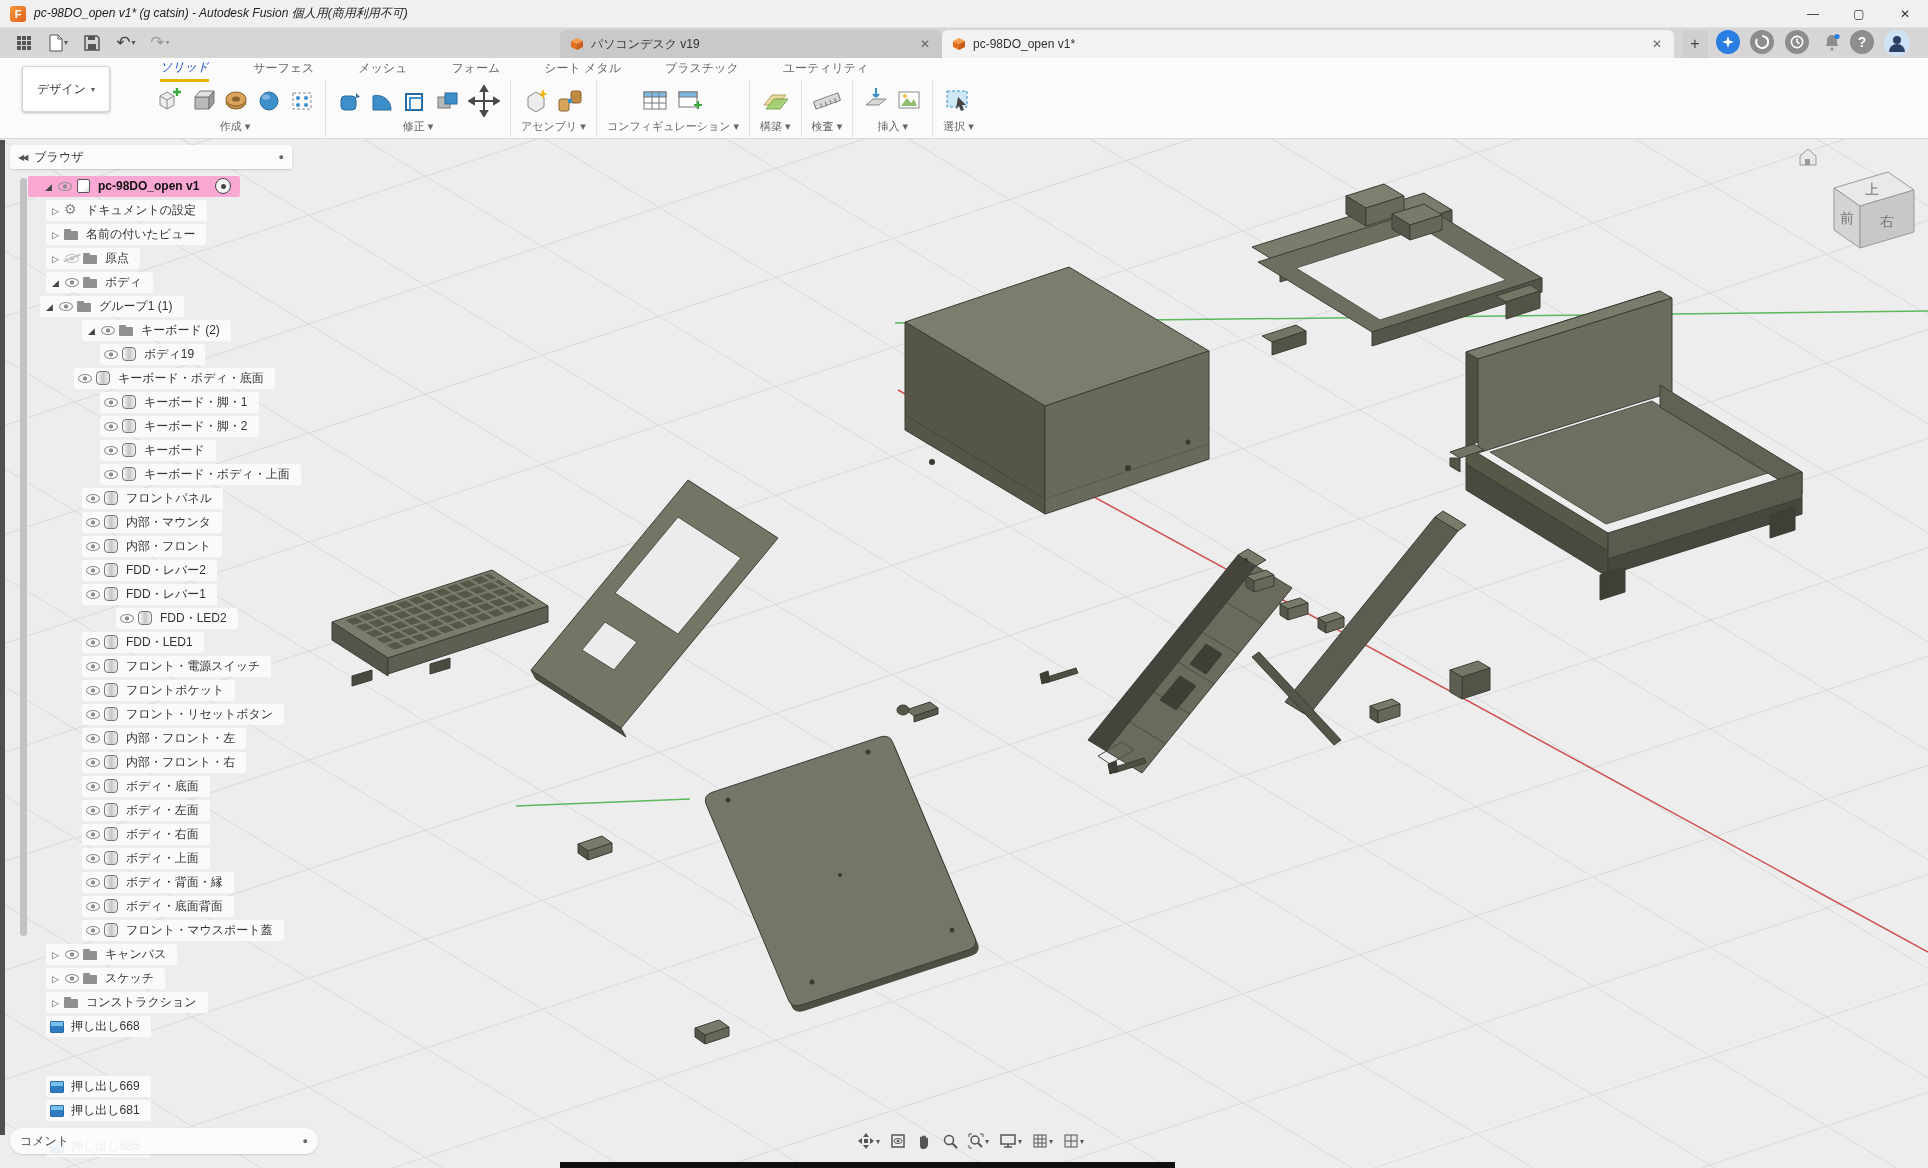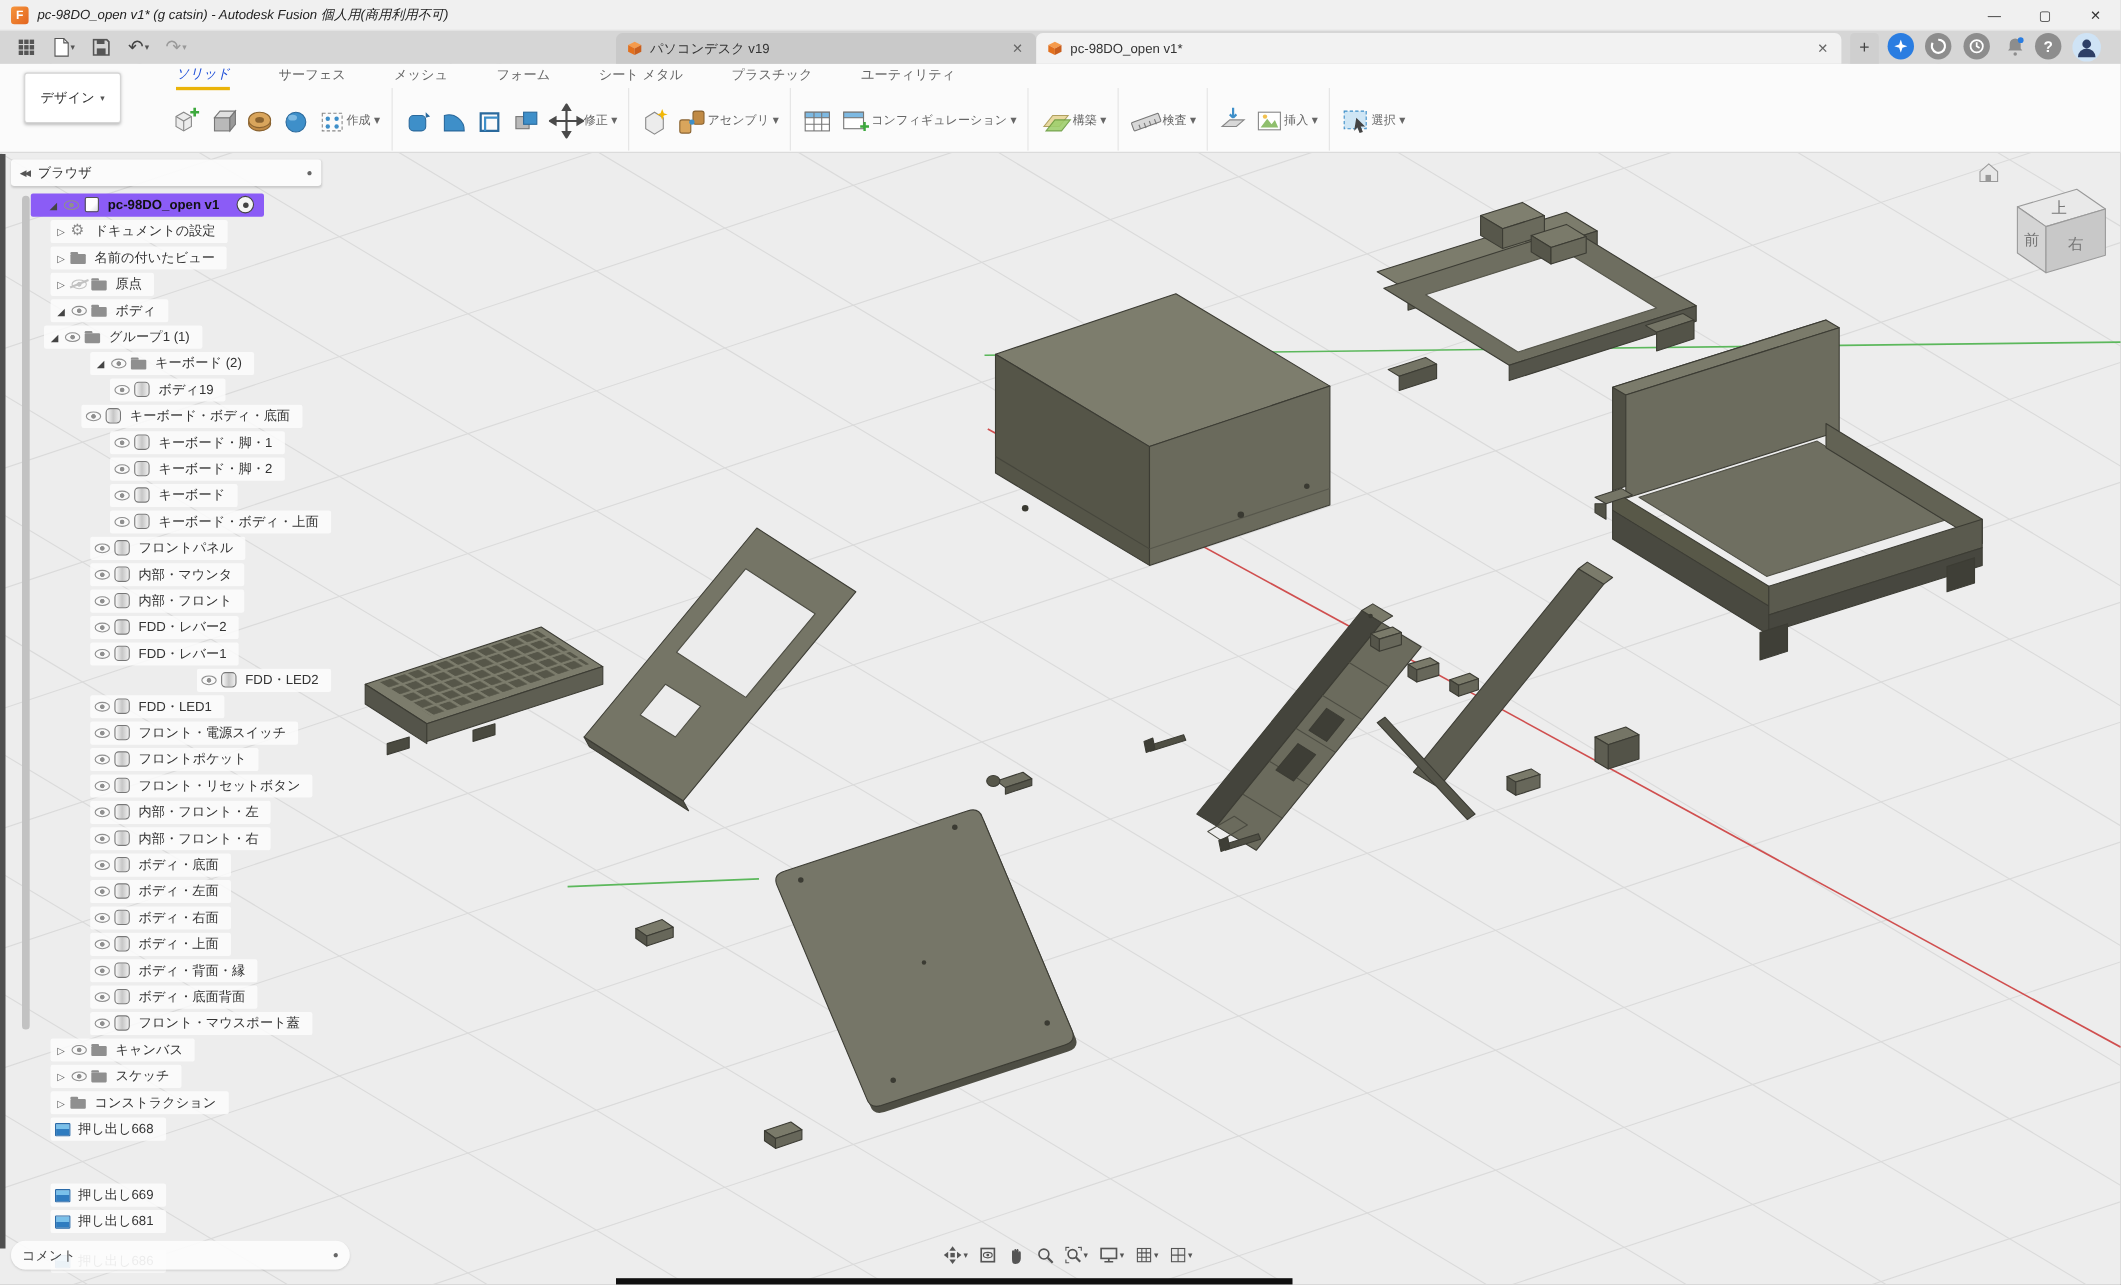--- a/index.html
+++ b/index.html
@@ -29,38 +29,38 @@
            display:flex;align-items:center;justify-content:center;font-size:16px;color:#444;}
   .rightico{position:absolute;top:3px;width:24px;height:24px;border-radius:50%;display:flex;align-items:center;justify-content:center;}
   
   .ribbon{position:absolute;left:0;top:58px;width:1928px;height:80px;background:#fbfbfb;border-bottom:1px solid #d8d8d8;z-index:8;}
   .rtabs{position:absolute;left:0;top:0;width:1928px;height:22px;display:flex;gap:44px;padding-left:160px;align-items:center;}
   .rtab{font-size:12px;color:#666;white-space:nowrap;height:22px;line-height:20px;}
   .rtab.active{color:#1d4ed8;border-bottom:3px solid #eab308;font-style:italic;}
   .rmain{position:absolute;left:0;top:22px;width:1928px;height:57px;display:flex;align-items:stretch;padding-left:145px;}
   .designbox{position:absolute;left:22px;top:8px;width:86px;height:44px;background:#fff;border:1px solid #d5d5d5;border-radius:3px;
              box-shadow:0 1px 3px rgba(0,0,0,.25);display:flex;align-items:center;justify-content:center;font-size:12px;color:#333;gap:4px;}
-  .rgroup{display:flex;align-items:center;justify-content:space-between;padding:5px 10px 3px;border-right:1px solid #e4e4e4;}
+  .rgroup{display:flex;flex-direction:column;align-items:center;justify-content:space-between;padding:5px 10px 3px;border-right:1px solid #e4e4e4;}
   .rgicons{display:flex;align-items:center;gap:7px;}
   .rglabel{font-size:11px;color:#666;white-space:nowrap;}
   .ri{display:block;}
   
   #scene{position:absolute;left:0;top:0;z-index:0;}
   .leftstrip{position:absolute;left:0;top:140px;width:5px;height:995px;background:#4f4f4f;z-index:3;}
   .bottomstrip{position:absolute;left:560px;top:1162px;width:615px;height:6px;background:#101010;z-index:3;}
   
   .bheader{position:absolute;left:10px;top:145px;width:282px;height:24px;background:rgba(252,252,252,.92);border-radius:3px;
            box-shadow:0 1px 2px rgba(0,0,0,.15);display:flex;align-items:center;font-size:12px;color:#333;z-index:4;}
   .bheader .coll{font-size:8px;color:#555;margin:0 8px 0 8px;letter-spacing:-2px;}
   .bheader .dot{margin-left:auto;margin-right:8px;color:#666;font-size:9px;}
   .scrollbar{position:absolute;left:20px;top:178px;width:7px;height:758px;background:#c2c2c2;border-radius:4px;z-index:4;}
   .tree{position:absolute;left:0px;top:174px;z-index:4;}
   .trow{height:24px;display:flex;align-items:center;font-size:12px;color:#333;white-space:nowrap;}
   .pill{display:inline-flex;align-items:center;background:rgba(252,252,252,.82);border-radius:2px;height:21px;padding:0 9px 0 2px;}
-  .trow.selected .pill{background:#8b5cf6;font-weight:bold;color:#111;padding-left:13px;}
+  .trow.selected .pill{background:#f9a8d4;font-weight:bold;color:#111;padding-left:13px;}
   .arrow{width:15px;text-align:center;flex:0 0 15px;}
   .arrow-closed .arrow::before{content:"▷";font-size:9px;color:#555;}
   .arrow-open .arrow::before{content:"◢";font-size:9px;color:#444;}
   .eye{position:relative;width:19px;height:22px;flex:0 0 19px;}
   .eye-on .eye::before,.eye-off .eye::before{content:"";position:absolute;left:2px;top:7px;width:12px;height:7px;
      border:1.5px solid #8f8f8f;border-radius:50%;
      background:radial-gradient(circle at 50% 50%,#8f8f8f 0 1.8px,transparent 2.4px);}
   .eye-off .eye::before{border-color:#c2c2c2;background:radial-gradient(circle at 50% 50%,#c2c2c2 0 1.8px,transparent 2.4px);}
   .eye-off .eye::after{content:"";position:absolute;left:0;top:10px;width:18px;height:1.5px;background:#c2c2c2;transform:rotate(-22deg);}
   .ticon{position:relative;width:19px;height:22px;flex:0 0 19px;margin-right:4px;}
@@ -696,21 +696,21 @@
       </div>
       <div class="trow arrow-none eye-on icon-body" style="padding-left: 82px;">
         <span class="pill">
 
           <span class="eye"></span>
           <span class="ticon"></span>
           <span class="tlabel">FDD・レバー1</span>
 
         </span>
       </div>
-      <div class="trow arrow-none eye-on icon-body" style="padding-left: 64px; justify-content: flex-end;">
+      <div class="trow arrow-none eye-on icon-body" style="padding-left: 116px;">
         <span class="pill">
 
           <span class="eye"></span>
           <span class="ticon"></span>
           <span class="tlabel">FDD・LED2</span>
 
         </span>
       </div>
       <div class="trow arrow-none eye-on icon-body" style="padding-left: 82px;">
         <span class="pill">

